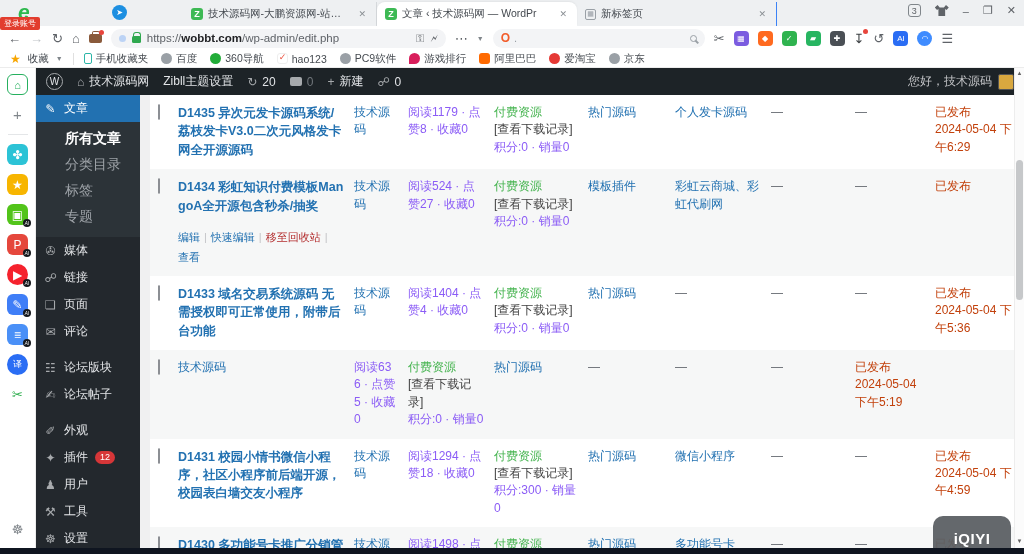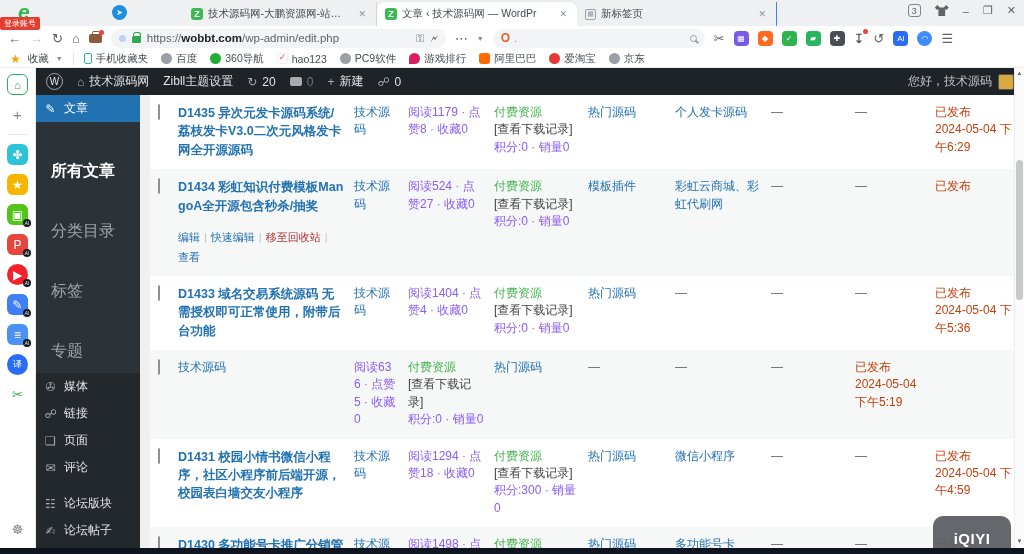--- a/index.html
+++ b/index.html
@@ -97,21 +97,21 @@
 
   .wpbody{flex:1;display:flex;min-height:0;}
   .wpmenu{width:104px;background:#23282d;flex:none;padding-top:0;font-size:12px;color:#e2e4e7;overflow:hidden;}
   .mi{display:flex;align-items:center;gap:7px;padding:5px 8px;position:relative;min-height:23px;}
   .mi .ico{width:13px;color:#a7aaad;font-size:12px;text-align:center;flex:none;}
   .mi.act{background:#2271b1;color:#fff;}
   .mi.act .ico{color:#fff;}
   .mi.act::after{content:"";position:absolute;right:-7px;top:50%;margin-top:-6px;border:6px solid transparent;border-left-color:#2271b1;z-index:3;}
   .badge{background:#d63638;color:#fff;border-radius:9px;font-size:9px;padding:1px 5px;line-height:1.2;}
   .smenu{background:#2c3338;padding:4px 0 7px;}
-  .smi{padding:4px 8px 4px 15px;color:#9ea3a8;font-size:16px;margin-top:31px;}
+  .smi{padding:4px 8px 4px 29px;color:#9ea3a8;font-size:14px;}
   .smi.cur{color:#fff;font-weight:bold;}
   .mgap{height:9px;}
 
   .content{flex:1;background:#f0f0f1;padding-left:10px;overflow:hidden;min-width:0;position:relative;}
   .row{display:grid;grid-template-columns:28px 176px 54px 86px 94px 87px 96px 84px 80px 1fr;padding:9px 0 10px;font-size:12px;background:#fff;align-items:start;}
   .row.alt{background:#f6f7f7;}
   .cell{padding-right:10px;line-height:1.45;word-break:break-all;}
   .cb{width:13px;height:13px;border:1px solid #8c8f94;border-radius:3px;background:#fff;margin:2px 0 0 8px;}
   a.lnk{color:#2271b1;text-decoration:none;}
   .c-title a{font-weight:bold;font-size:12.5px;}

